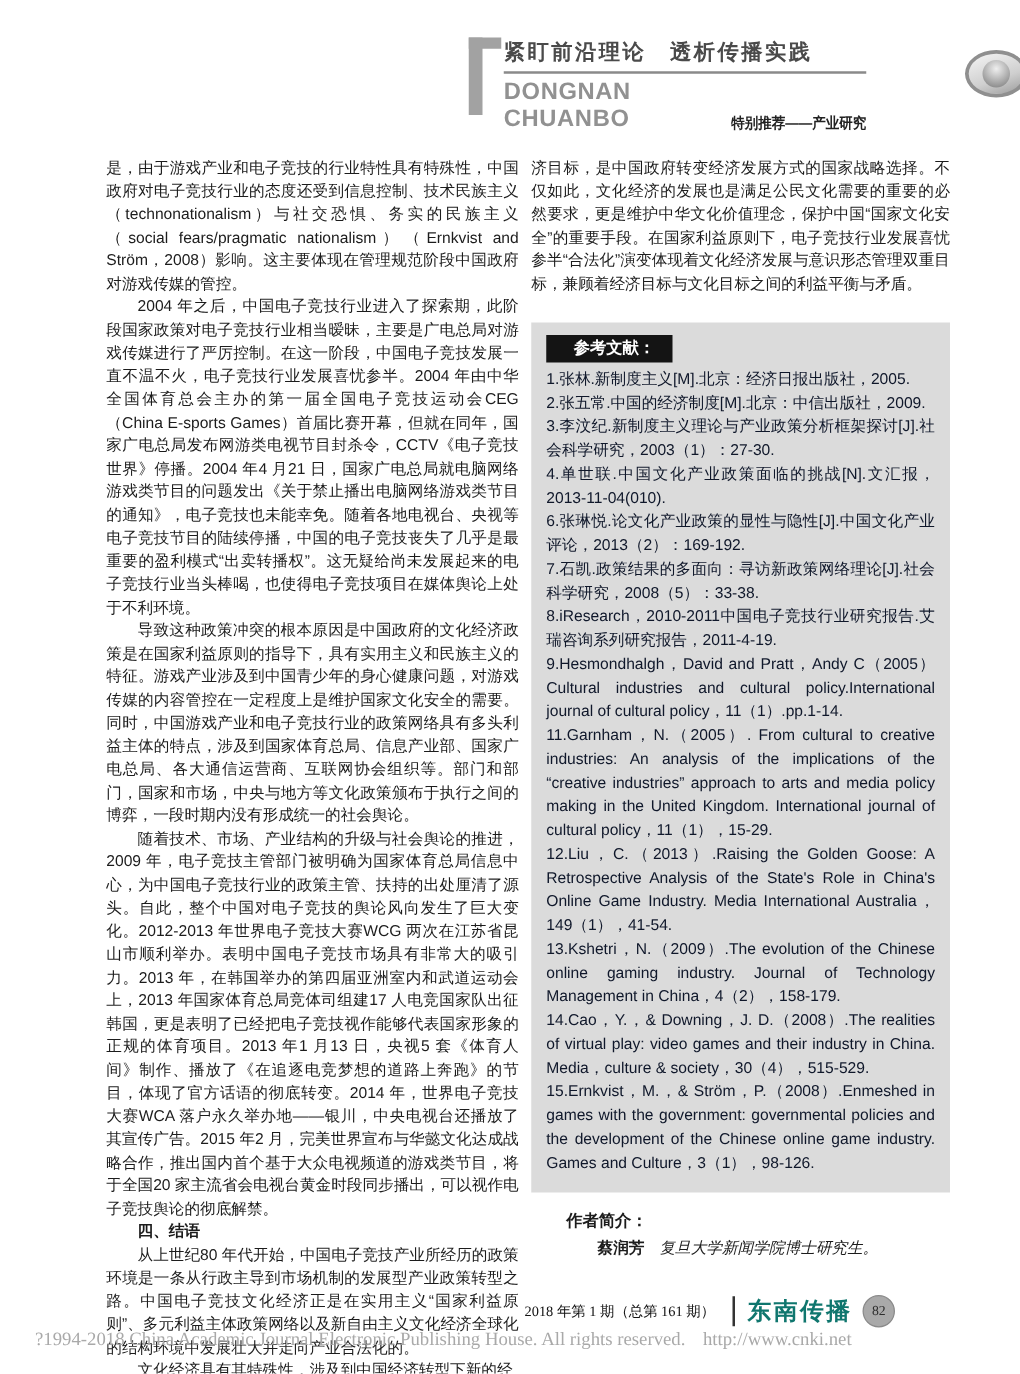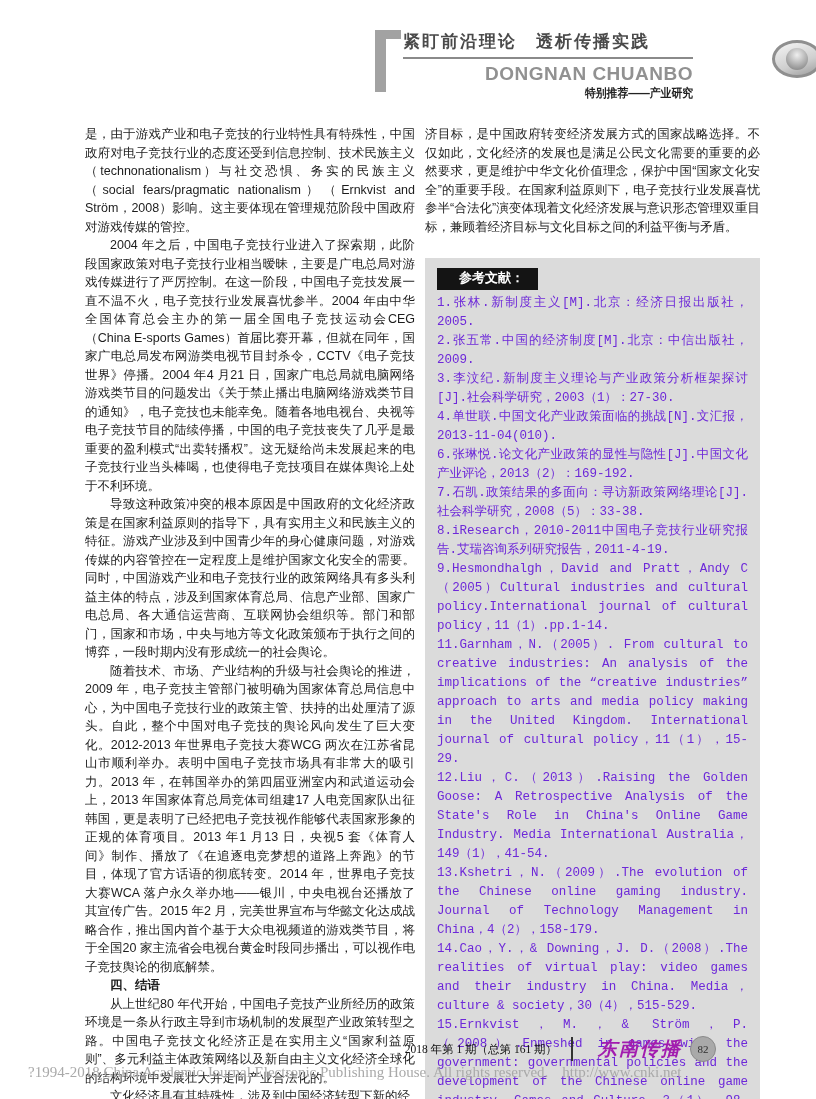--- a/index.html
+++ b/index.html
@@ -17,21 +17,21 @@
     position:absolute;left:0;top:0;width:26px;height:62px;
     border-left:11px solid #a2a2a2;border-top:9px solid #a2a2a2;
     box-sizing:border-box;
   }
   .header-text{position:absolute;left:28px;top:0;width:290px;}
   .slogan{
     font-size:17px;font-weight:bold;color:#4a4a4a;
     letter-spacing:2px;text-align:left;line-height:24px;
   }
   .header-divider{border-top:2px solid #8a8a8a;margin-top:3px;}
-  .header-row2{display:flex;align-items:flex-end;margin-top:4px;flex-direction:column;}
+  .header-row2{display:flex;align-items:flex-end;margin-top:4px;}
   .journal-en{font-size:19px;font-weight:bold;color:#919191;letter-spacing:0.5px;}
   .section-label{font-size:12px;color:#222;font-weight:bold;transform:scaleX(.9);transform-origin:right;white-space:nowrap;}
   .logo{
     position:absolute;right:-62px;top:10px;width:50px;height:38px;
     border-radius:50%;
     border:3px solid #8f8f8f;
     background:linear-gradient(160deg,#f5f5f5 0%,#cfcfcf 60%,#9a9a9a 100%);
     display:flex;align-items:center;justify-content:center;
     box-sizing:border-box;
   }
@@ -54,41 +54,41 @@
   }
   .ref-title{
     display:inline-block;
     background:#141414;color:#ffffff;
     font-weight:bold;font-size:13px;
     padding:1px 14px 2px 22px;
     margin-bottom:4px;
   }
   .ref-item{
     margin:0;
-    font-family:Liberation Mono, monospace;
-    font-size:12.5px;line-height:19px;color:#6d28d9;
+    font-family:Liberation Sans, sans-serif;
+    font-size:12.5px;line-height:19px;color:#0f172a;
     text-align:justify;
   }
   
   .author-block{margin-top:14px;margin-left:28px;}
   .author-label{font-weight:bold;font-size:13px;}
   .author-line{margin-top:3px;text-indent:2em;font-size:12.5px;}
   .author-name{font-weight:bold;margin-right:12px;}
   .author-bio{font-family:"Liberation Serif","DejaVu Serif",serif;font-style:italic;}
   
   .footer-journal{
     position:absolute;right:100px;top:1036px;
     display:flex;align-items:center;
     font-family:"Liberation Serif","DejaVu Serif",serif;
   }
   .issue{font-size:11.5px;color:#111;}
   .vbar{display:inline-block;width:2px;height:24px;background:#333;margin:0 10px 0 14px;}
   .journal-name{
-    font-size:19px;font-weight:bold;font-style:italic;
-    color:#a21caf;letter-spacing:2px;margin-right:8px;margin-left:15px;
+    font-size:19px;font-weight:bold;
+    color:#0f766e;letter-spacing:2px;margin-right:8px;
   }
   .page-circle{
     display:inline-flex;align-items:center;justify-content:center;
     width:24px;height:24px;border-radius:50%;
     background:#a9a9a9;border:1px solid #8a8a8a;
     font-size:11px;color:#2d2d2d;font-style:normal;
   }
   .copyright{
     position:absolute;left:28px;top:1064px;width:760px;
     font-family:"Liberation Serif","DejaVu Serif",serif;

